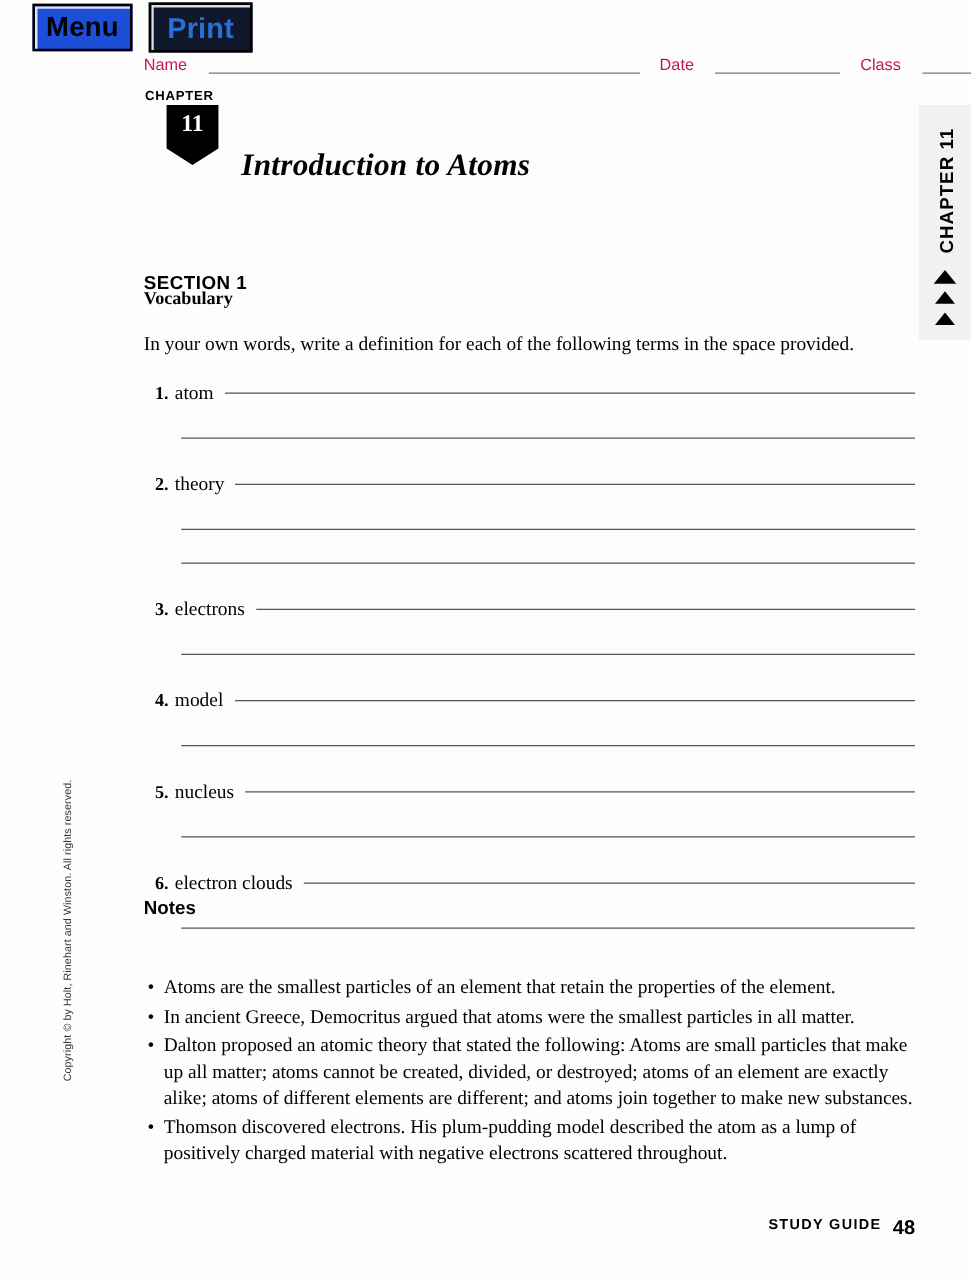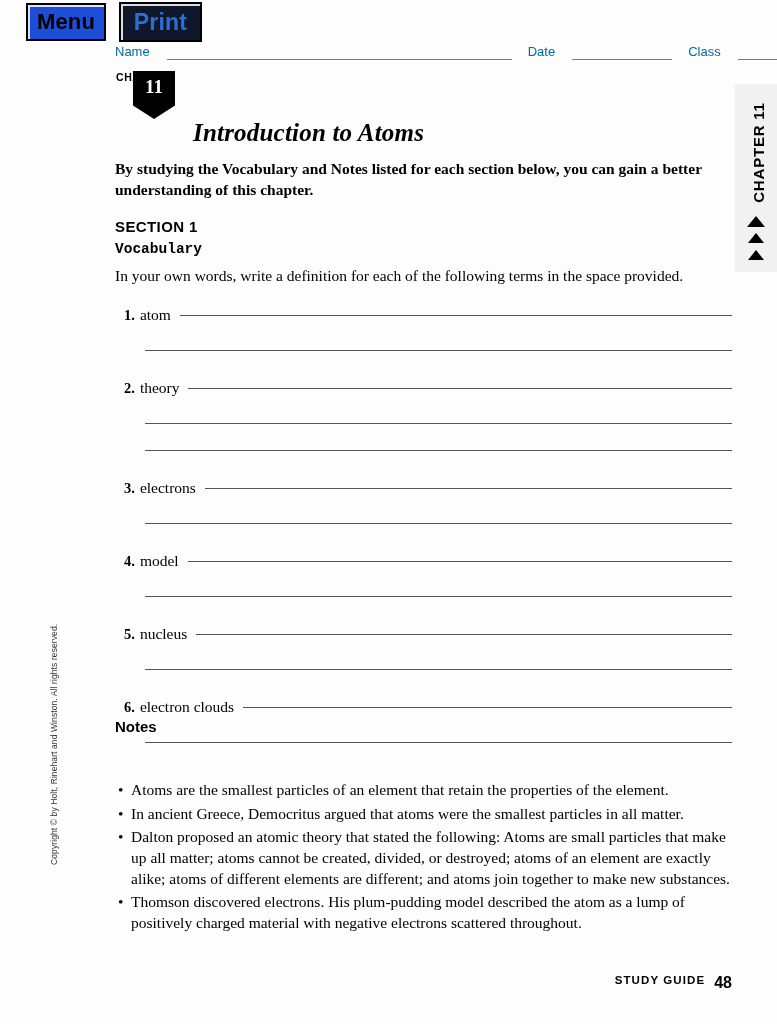--- a/index.html
+++ b/index.html
@@ -28,24 +28,24 @@
     background:#1d4ed8; color:#000; font-size:22px;
   }
   #print-btn {
     left:119px; top:2px; width:83px; height:40px;
     background:#0f172a; color:#2a6fd8; font-size:23px;
   }
 
   
   #idrow {
     position:absolute; left:115px; top:44px; width:617px;
-    display:flex; align-items:flex-end;
+    display:flex; align-items:center;
     font-family:"Liberation Sans", sans-serif;
     font-size:13px;
-    color:#0369a1;
+    color:#be185d;
     gap:14px;
   }
   #idrow .lbl { white-space:nowrap; padding-bottom:1px; }
   #idrow .rule {
     border-bottom:1px solid #7a7a7a;
     height:13px; margin:0 2px 0 3px;
   }
   .rule-name  { flex:0 0 345px; }
   .rule-date  { flex:0 0 100px; }
   .rule-class { flex:0 0 95px; }
@@ -61,21 +61,21 @@
     background:#7e7e7e;
   }
   #banner-title {
     position:absolute; left:78px; top:0; height:23px;
     display:flex; align-items:center;
     color:#fff;
     font-family:"Liberation Sans", sans-serif;
     font-size:13.5px; font-weight:bold; letter-spacing:.55px;
   }
   #chapter-badge {
-    position:absolute; left:133px; top:71px;
+    position:absolute; left:133px; top:84px;
     width:42px; height:48px;
     background:#000;
     clip-path: polygon(0 0, 100% 0, 100% 72%, 50% 100%, 0 72%);
     display:flex; justify-content:center;
     padding-top:5px;
   }
   #chapter-badge span {
     color:#fff; font-family:"Liberation Serif", serif;
     font-size:19px; font-weight:bold;
   }
@@ -113,22 +113,22 @@
   #intro {
     position:absolute; left:115px; top:159px; width:618px;
     font-size:15.5px; font-weight:bold; line-height:1.34;
   }
   #section-head {
     position:absolute; left:115px; top:218px;
     font-family:"Liberation Sans", sans-serif;
     font-size:15px; font-weight:bold; letter-spacing:.4px;
   }
   #vocab-head {
-    position:absolute; left:115px; top:241px;
-    font-family:Liberation Mono, monospace;
+    position:absolute; left:115px; top:231px;
+    font-family:Liberation Serif, serif;
     font-size:14.5px; font-weight:bold;
   }
   #vocab-instr {
     position:absolute; left:115px; top:266px; width:618px;
     font-size:15.5px; line-height:1.33;
   }
 
   
   #vocab-list { position:absolute; left:124px; top:306px; width:608px; }
   .vitem { position:relative; }
@@ -217,21 +217,20 @@
   </div>
   <div id="doc-title">Introduction to Atoms</div>
 
   <div id="side-tab">
     <div id="side-tab-label">CHAPTER 11</div>
     <div class="tri" id="tri1"></div>
     <div class="tri" id="tri2"></div>
     <div class="tri" id="tri3"></div>
   </div>
 
-  <div id="intro">By studying the Vocabulary and Notes listed for each section below, you can gain a better understanding of this chapter.</div>
 
   <div id="section-head">SECTION 1</div>
   <div id="vocab-head">Vocabulary</div>
   <div id="vocab-instr">In your own words, write a definition for each of the following terms in the space provided.</div>
 
   <div id="vocab-list">
       <div class="vitem vgap-1">
         <div class="vterm-row">
           <span class="vnum">1.</span>
           <span class="vterm">atom</span>

